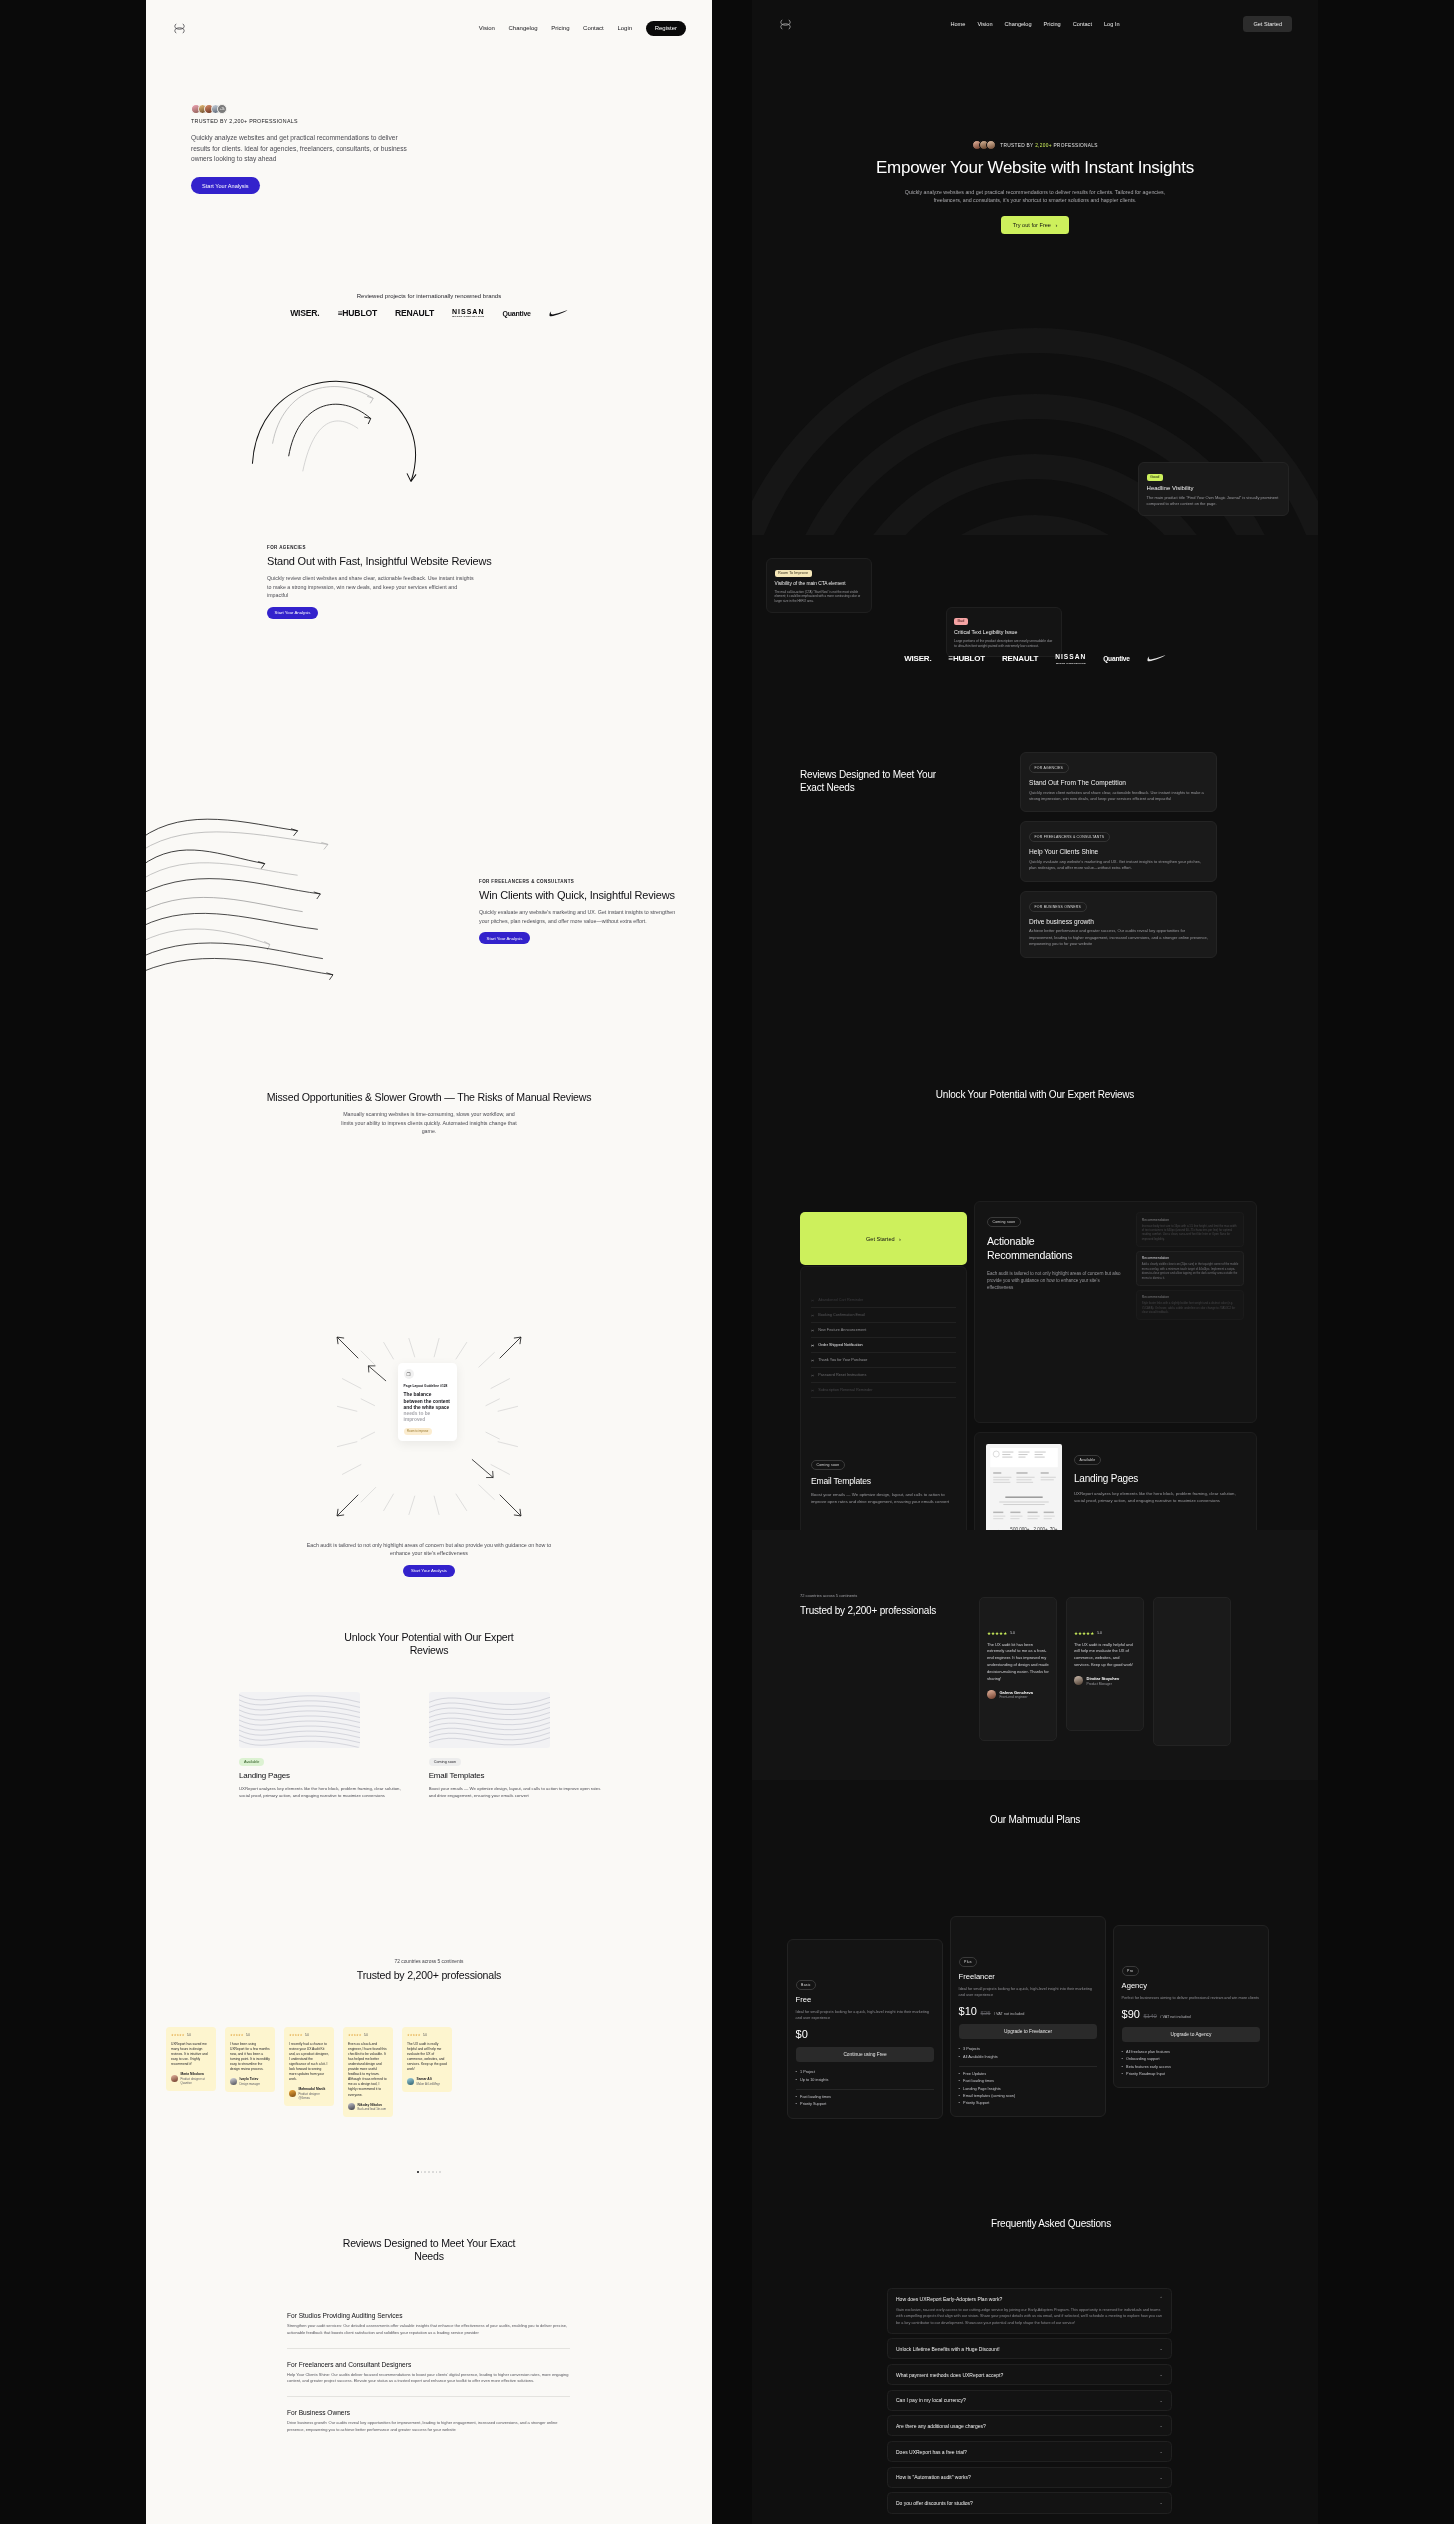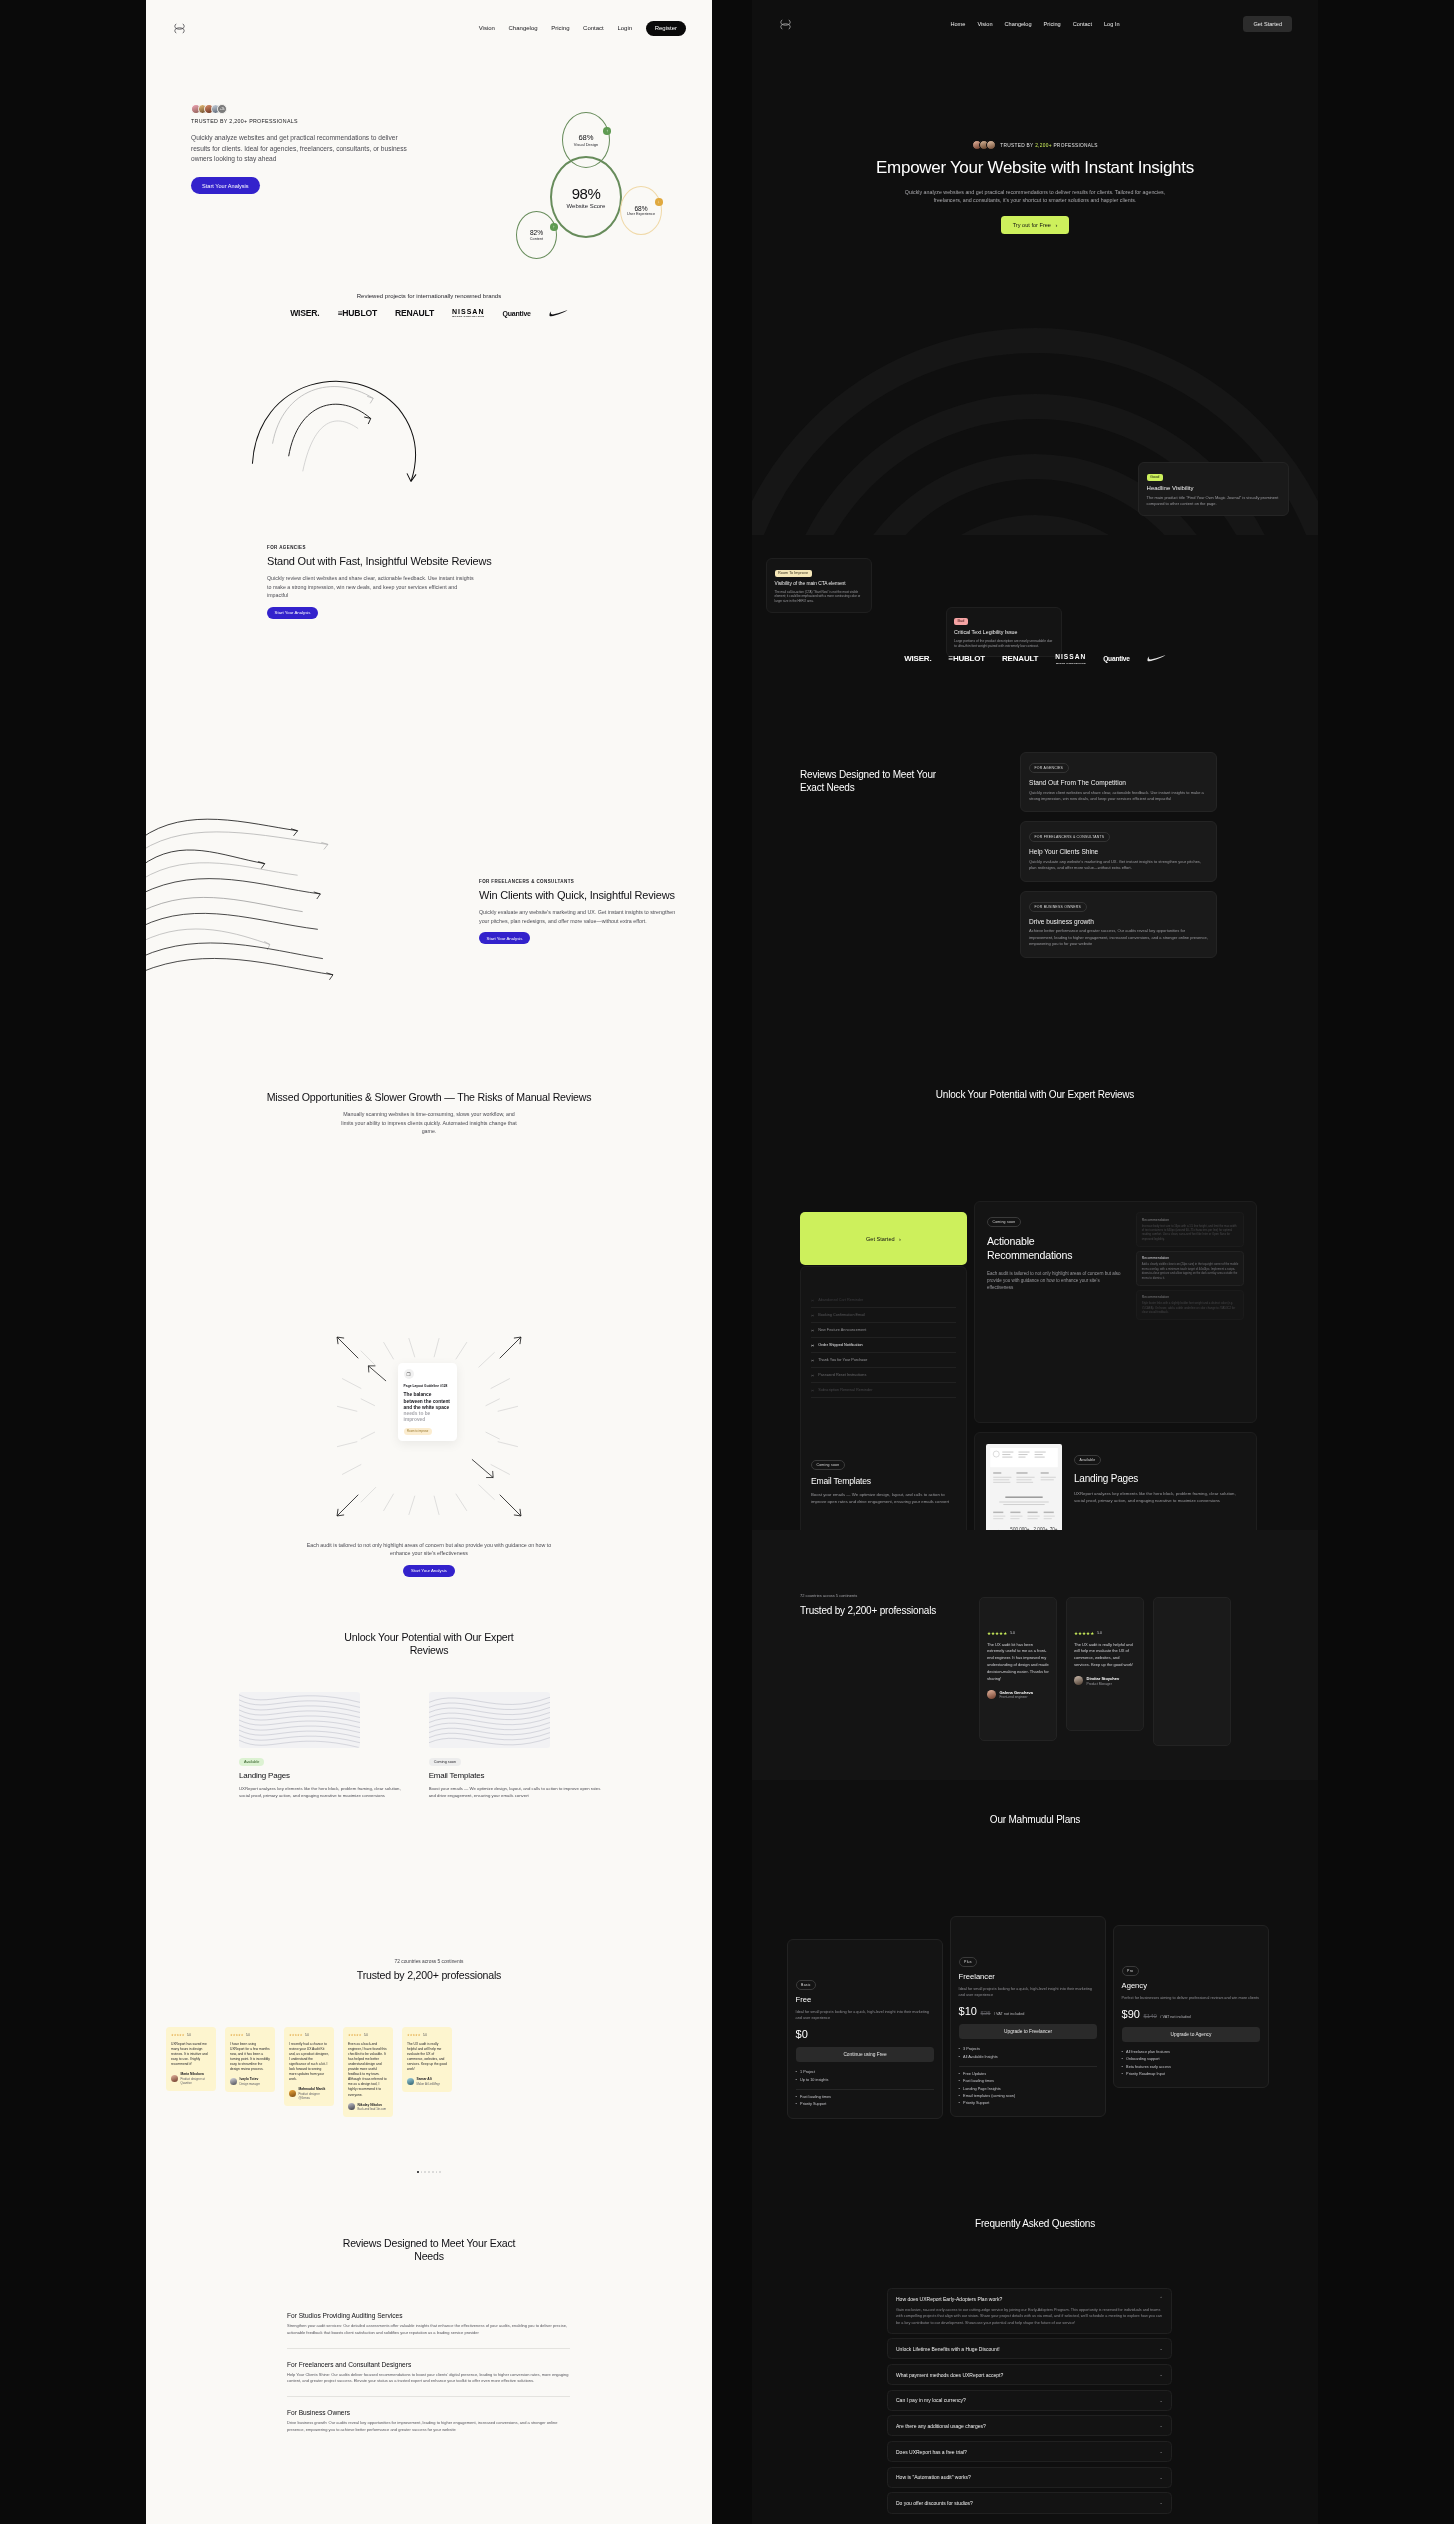--- a/index.html
+++ b/index.html
@@ -240,41 +240,20 @@
       <div class="av" style="background:linear-gradient(160deg,#e8c07a,#6b4a2b)"></div>
       <div class="av" style="background:linear-gradient(160deg,#d98d6a,#6a3320)"></div>
       <div class="av" style="background:linear-gradient(160deg,#c9d2dc,#5a6472)"></div>
       <div class="av more">+2k</div>
     </div>
     <div class="trusted-label">TRUSTED BY 2,200+ PROFESSIONALS</div>
     <div class="l-sub">Quickly analyze websites and get practical recommendations to deliver results for clients. Ideal for agencies, freelancers, consultants, or business owners looking to stay ahead</div>
     <button class="btn-primary">Start Your Analysis</button>
   </div>
 
-  <div class="scorecluster">
-    <div class="ring ring-vd">
-      <div class="pct">68%</div>
-      <div class="lbl">Visual Design</div>
-      <div class="badge-arrow" style="background:#5f9b52;right:-2px;top:14px;">↑</div>
-    </div>
-    <div class="ring ring-main">
-      <div class="pct">98%</div>
-      <div class="lbl">Website Score</div>
-    </div>
-    <div class="ring ring-ct">
-      <div class="pct">82%</div>
-      <div class="lbl">Content</div>
-      <div class="badge-arrow" style="background:#5f9b52;right:-1.5px;top:11px;">↑</div>
-    </div>
-    <div class="ring ring-ux">
-      <div class="pct">68%</div>
-      <div class="lbl">User Experience</div>
-      <div class="badge-arrow" style="background:#e0a93f;right:-1.5px;top:11px;">↓</div>
-    </div>
-  </div>
 
   <div class="brands-title">Reviewed projects for internationally renowned brands</div>
   <div class="brands">
     <div class="brand">WISER.</div>
     <div class="brand">≡<span>HUBLOT</span></div>
     <div class="brand">RENAULT</div>
     <div class="brand-nissan">
       <div class="n1">NISSAN</div>
       <div class="n2">MOTOR CORPORATION</div>
     </div>
@@ -847,21 +826,21 @@
     </div>
     <button class="pbtn">Upgrade to Agency</button>
     <ul class="plist">
       <li>All freelance plan features</li>
       <li>Onboarding support</li>
       <li>Beta features early access</li>
       <li>Priority Roadmap Input</li>
     </ul>
   </div>
 
-  <div style="position:absolute;top:2217px;left:0;width:100%;text-align:center;">
+  <div style="position:absolute;top:2217px;left:16px;width:100%;text-align:center;">
     <div class="d-h2">Frequently Asked Questions</div>
   </div>
   <div style="position:absolute;top:2288px;left:135px;width:285px;">
     <div class="faq">
       <div class="faq-q">
           <span>How does UXReport Early-Adopters Plan work?</span>
           <span class="chev">⌃</span>
         </div>
       <div class="faq-a">Gain exclusive, no-cost early access to our cutting-edge service by joining our Early-Adopters Program. This opportunity is reserved for individuals and teams with compelling projects that align with our vision. Share your project details with us via email, and if selected, we'll schedule a meeting to explore how you can be a key contributor to our development. Showcase your potential and help shape the future of our service!</div>
     </div>

